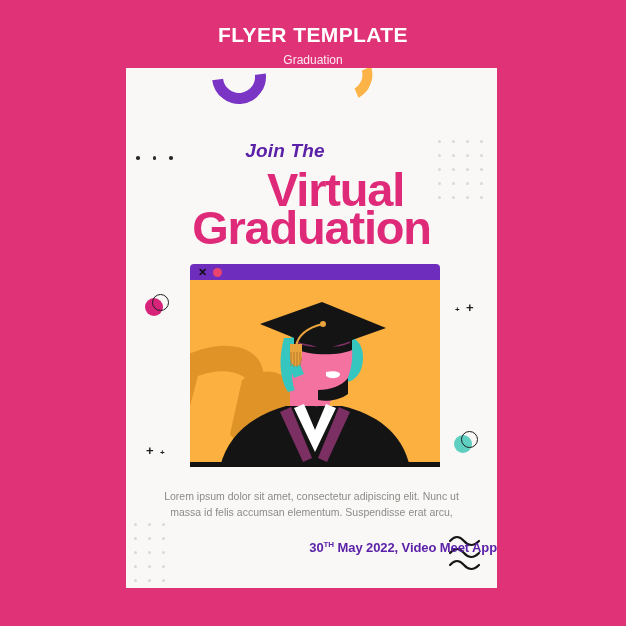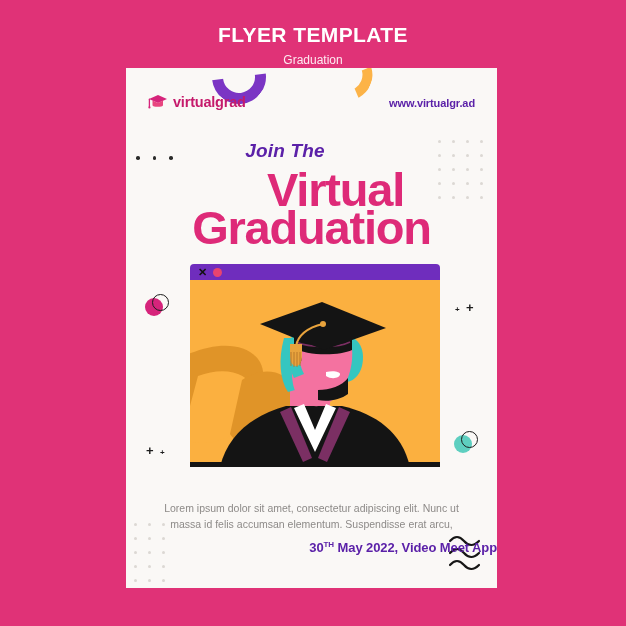--- a/index.html
+++ b/index.html
@@ -108,21 +108,21 @@
   }
   .vbody {
     position:absolute; left:0; top:16px; width:250px; height:187px;
     background:#fbb040; overflow:hidden;
   }
 
   
   .body-copy {
     position:absolute; left:30px; top:420px; width:311px;
     text-align:center;
-    font-size:10.5px; line-height:1.55; color:#8d8a88;margin-top:12px;
+    font-size:10.5px; line-height:1.55; color:#8d8a88;
   }
   .dateline {
     position:absolute; left:0; top:472px; width:371px;
     text-align:right;
     font-size:13px; font-weight:bold; color:#5b21a8; letter-spacing:-.1px;
   }
   .dateline sup { font-size:8px; vertical-align:super; }
 
   
   .dotgrid { position:absolute; display:grid; }
@@ -236,32 +236,20 @@
       <span class="fill"></span>
         <span class="ring"></span>
     </div>
 
     <svg class="waves" width="34" height="40" viewBox="0 0 34 40">
       <path d="M2 8 Q 9 0 16 8 T 31 8" stroke="#161616" stroke-width="2.2" fill="none" stroke-linecap="round"></path>
       <path d="M2 20 Q 9 12 16 20 T 31 20" stroke="#161616" stroke-width="2.2" fill="none" stroke-linecap="round"></path>
       <path d="M2 32 Q 9 24 16 32 T 31 32" stroke="#161616" stroke-width="2.2" fill="none" stroke-linecap="round"></path>
     </svg>
 
-    <div class="logorow">
-      <div class="logo">
-        <svg width="20" height="16" viewBox="0 0 20 16">
-          <path d="M10 1 L19 5 L10 9 L1 5 Z" fill="#d6247b"></path>
-          <path d="M4.5 6.6 L4.5 11.2 C 4.5 13.2 15 13.2 15 11.2 L15 6.6 L10 9 Z" fill="#e8457f"></path>
-          <path d="M1.4 5.2 L1.4 12.6" stroke="#d6247b" stroke-width="1.3" stroke-linecap="round"></path>
-          <circle cx="1.4" cy="13.4" r="1.1" fill="#d6247b"></circle>
-        </svg>
-        <span class="logo-text">virtualgrad</span>
-      </div>
-      <div class="site">www.virtualgr.ad</div>
-    </div>
 
     <div class="joinline">Join The</div>
     <div class="big1">Virtual</div>
     <div class="big2">Graduation</div>
 
     <div class="vwin">
       <div class="vbar">
         <span class="vx">✕</span>
         <span class="vdot"></span>
       </div>

